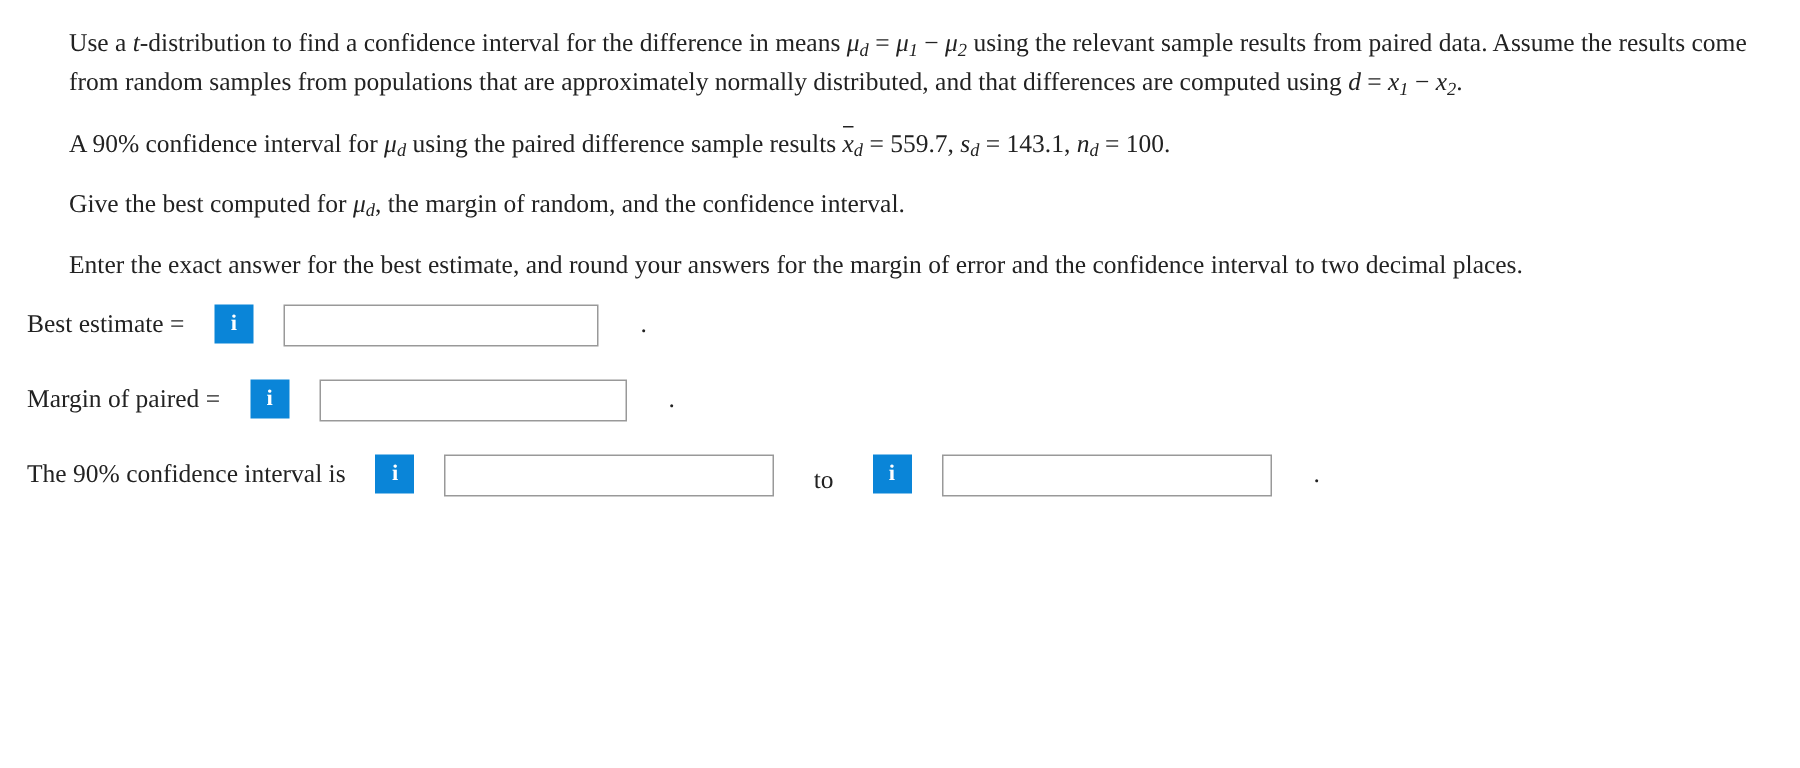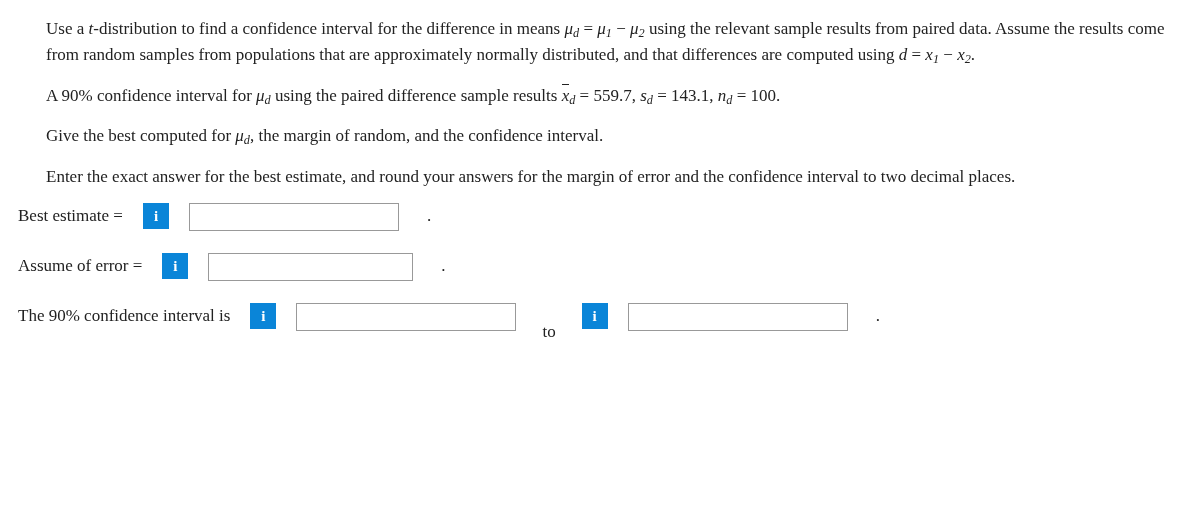--- a/index.html
+++ b/index.html
@@ -75,27 +75,27 @@
 <div class="paragraph">Enter the exact answer for the best estimate, and round your answers for the margin of error and the confidence interval to two decimal places.</div>
 
 <div class="row">
   <span>Best estimate =</span>
   <span class="info-icon">i</span>
   <input class="input-box w-small" type="text" style="">
   <span style="margin-left:8px;">.</span>
 </div>
 
 <div class="row">
-  <span>Assume of error =</span>
+  <span>Margin of paired =</span>
   <span class="info-icon">i</span>
   <input class="input-box w-sm2" type="text" style="">
   <span style="margin-left:8px;">.</span>
 </div>
 
 <div class="row" style="margin-bottom:6px;">
   <span>The 90% confidence interval is</span>
   <span class="info-icon">i</span>
   <input class="input-box w-med" type="text" style="">
-  <span style="margin:16px 6px;">to</span>
+  <span style="margin:4px 6px;">to</span>
   <span class="info-icon">i</span>
   <input class="input-box w-med" type="text" style="">
   <span style="margin-left:8px;">.</span>
 </div>
 
 </body></html>

